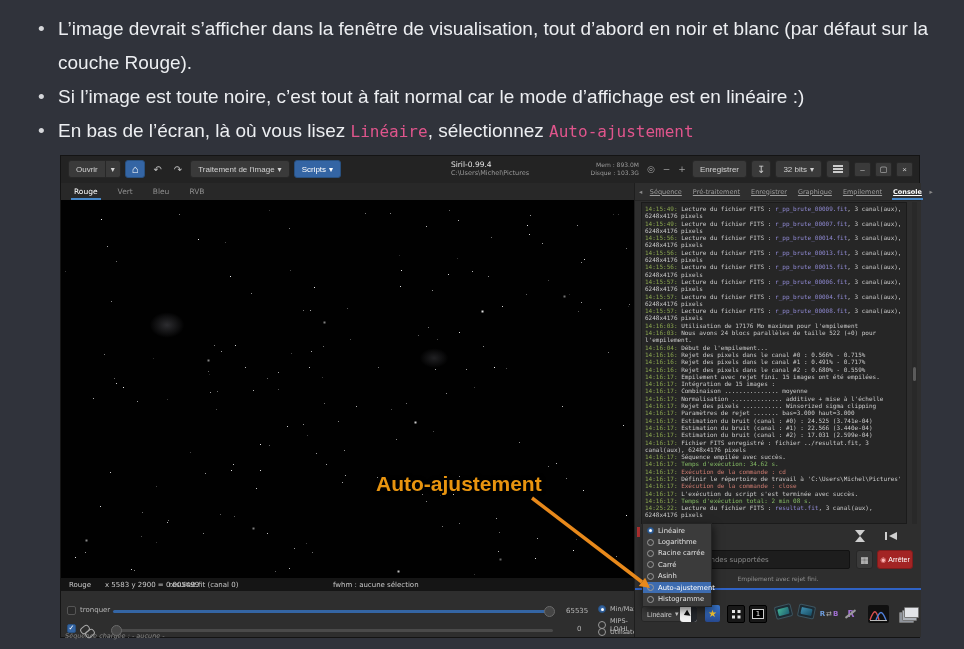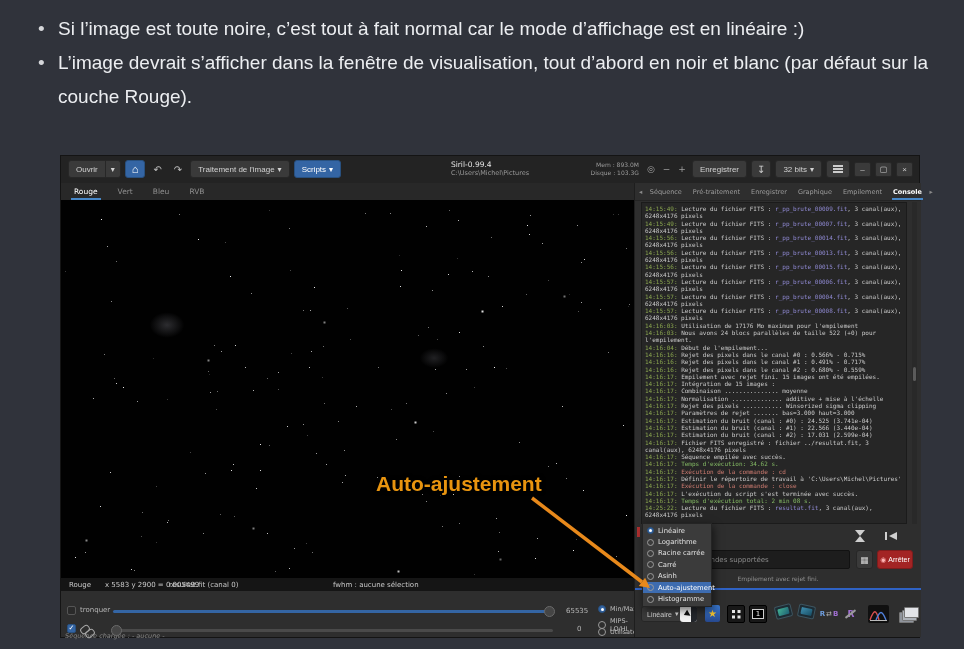--- a/index.html
+++ b/index.html
@@ -61,21 +61,21 @@
   .radio.sel{background:#3465a4;border-color:#28507f;}
   .radio.sel::after{content:"";width:3px;height:3px;border-radius:50%;background:#fff;}
   .lv-radio{position:absolute;display:flex;gap:4px;align-items:center;font-size:6.5px;color:#bdbdbd;}
   .linkicon{position:absolute;left:19px;top:23px;width:14px;height:10px;}
   .linkicon span{position:absolute;width:8px;height:5px;border:1.3px solid #a8a8a8;border-radius:3px;transform:rotate(-40deg);}
   .linkicon span:last-child{left:5px;top:4px;}
   
   .panel{position:absolute;left:573px;top:27px;width:287px;bottom:0;background:#2e2e2e;border-left:1px solid #1e1e1e;box-sizing:border-box;}
   .panel-tabs{height:17px;display:flex;align-items:center;padding:0 2px;border-bottom:1px solid #242424;}
   .parrow{font-size:6.5px;color:#8a8a8a;padding:0 2px;}
-  .ptab{font-size:6.5px;color:#9d9d9d;padding:0 5.5px;height:100%;display:flex;align-items:center;position:relative;white-space:nowrap;}
+  .ptab{font-size:6.5px;color:#9d9d9d;padding:0 5.5px;height:100%;display:flex;align-items:center;position:relative;white-space:nowrap;text-decoration:underline;}
   .ptab.active{color:#fff;font-weight:bold;}
   .ptab.active::after{content:"";position:absolute;left:4px;right:4px;bottom:0;height:2px;background:#4787c7;}
   .console{position:absolute;left:6px;top:19px;width:266px;height:322px;background:#262626;border:1px solid #1b1b1b;
            box-sizing:border-box;padding:2px 3px;font-family:"DejaVu Sans Mono",monospace;font-size:6px;
            line-height:7.3px;color:#c9c9c9;overflow:hidden;word-break:break-word;}
   .cline .t{color:#8aa64f;}
   .seg-file{color:#8d87cf;}
   .seg-g{color:#83b964;}
   .seg-r{color:#cd7b70;}
   .cscroll{position:absolute;right:4px;top:19px;width:5px;height:322px;background:#292929;}
@@ -132,22 +132,23 @@
   .mi{height:11.4px;display:flex;align-items:center;gap:4px;padding:0 4px;font-size:6.8px;color:#e2e2e2;white-space:nowrap;}
   .mi .radio{width:7px;height:7px;}
   .mi.hl{background:#3d6cb0;color:#fff;}
   .red-mark{position:absolute;left:576px;top:371px;width:3px;height:10px;background:#b03030;z-index:29;}
 </style>
 </head>
 <body>
 
 <div class="doc">
   <ul id="bullet-list">
+      <li><span>L’image devrait s’afficher dans la fenêtre de visualisation, tout d’abord en noir et blanc (par défaut sur la couche Rouge).</span></li>
       <li><span>Si l’image est toute noire, c’est tout à fait normal car le mode d’affichage est en linéaire :)</span></li>
-      <li><span>L’image devrait s’afficher dans la fenêtre de visualisation, tout d’abord en noir et blanc (par défaut sur la couche Rouge).</span></li>
+      <li><span>En bas de l’écran, là où vous lisez </span><span class="code">Linéaire</span><span>, sélectionnez </span><span class="code">Auto-ajustement</span></li>
     </ul>
 </div>
 
 <div class="annotation">Auto-ajustement</div>
 <svg class="arrow-svg" viewBox="0 0 964 649">
   <line x1="532" y1="498" x2="642" y2="582" stroke="#e8891b" stroke-width="3.5"></line>
   <polygon points="650,588 638.8,585.9 645.1,577.7" fill="#e8891b"></polygon>
 </svg>
 
 <div class="siril">

